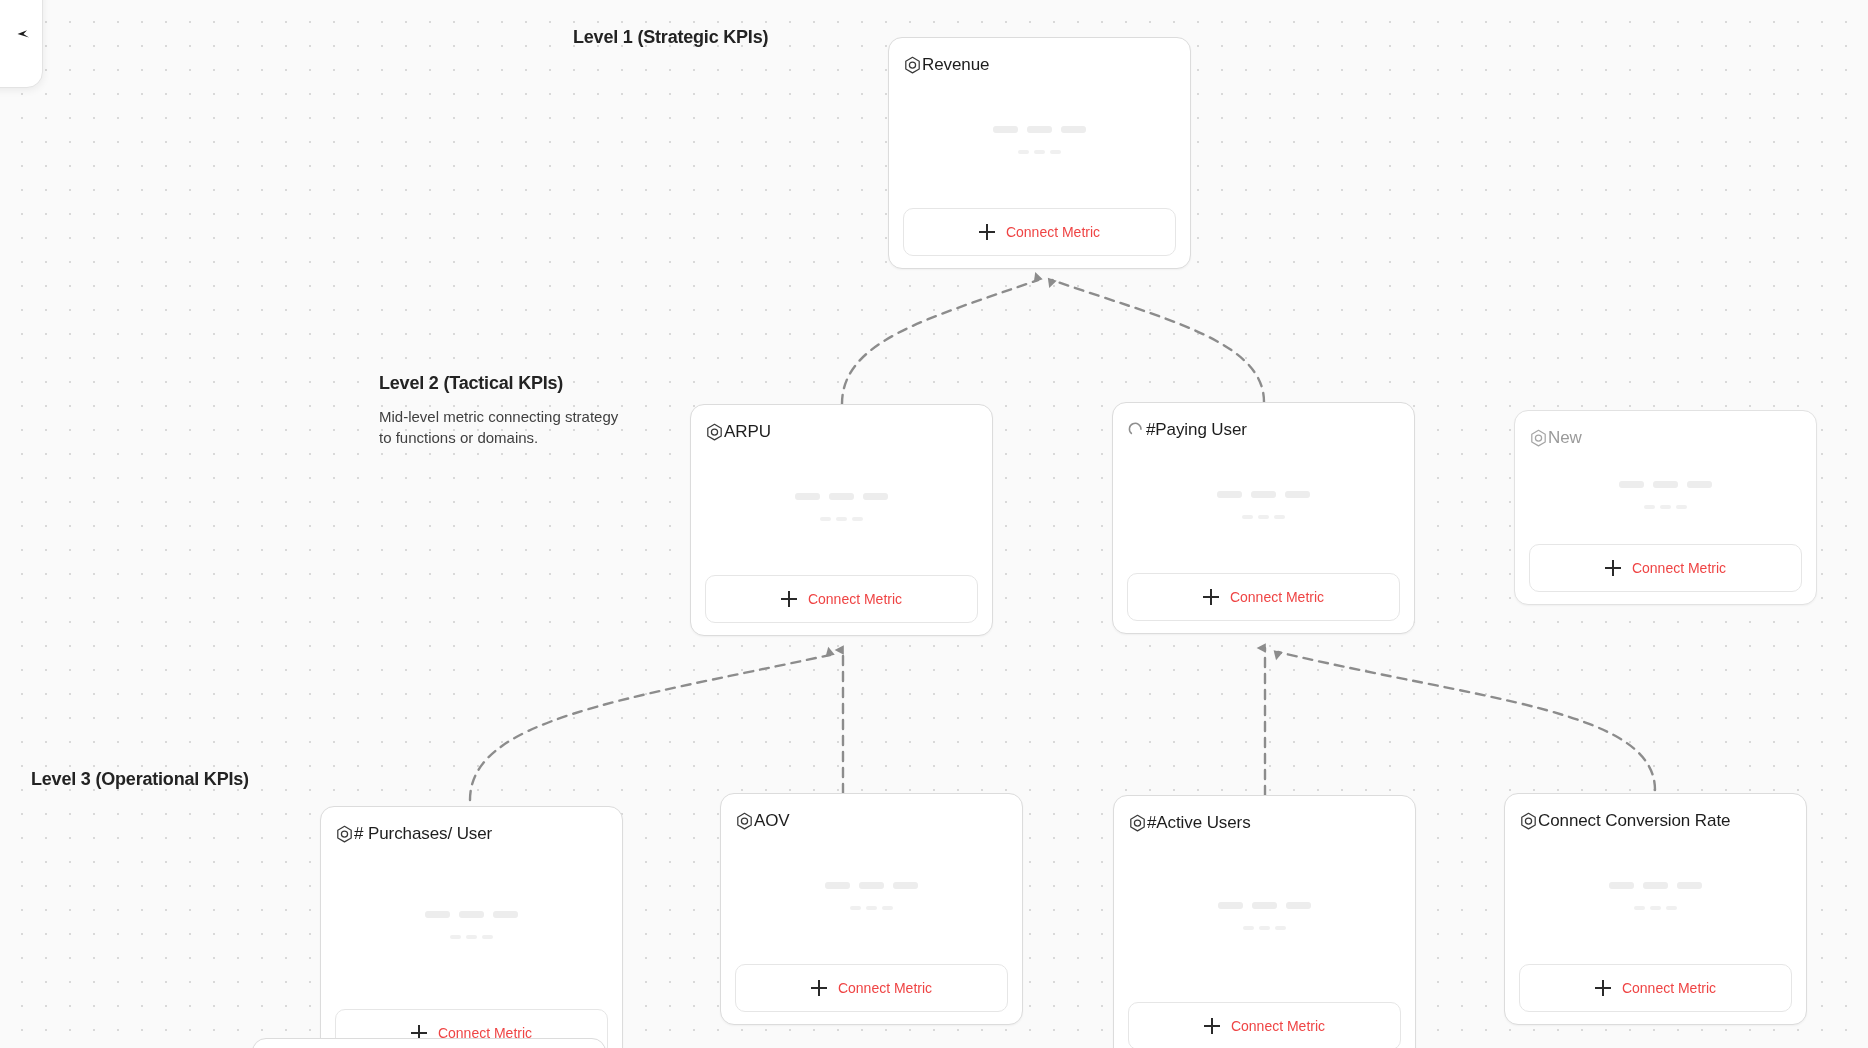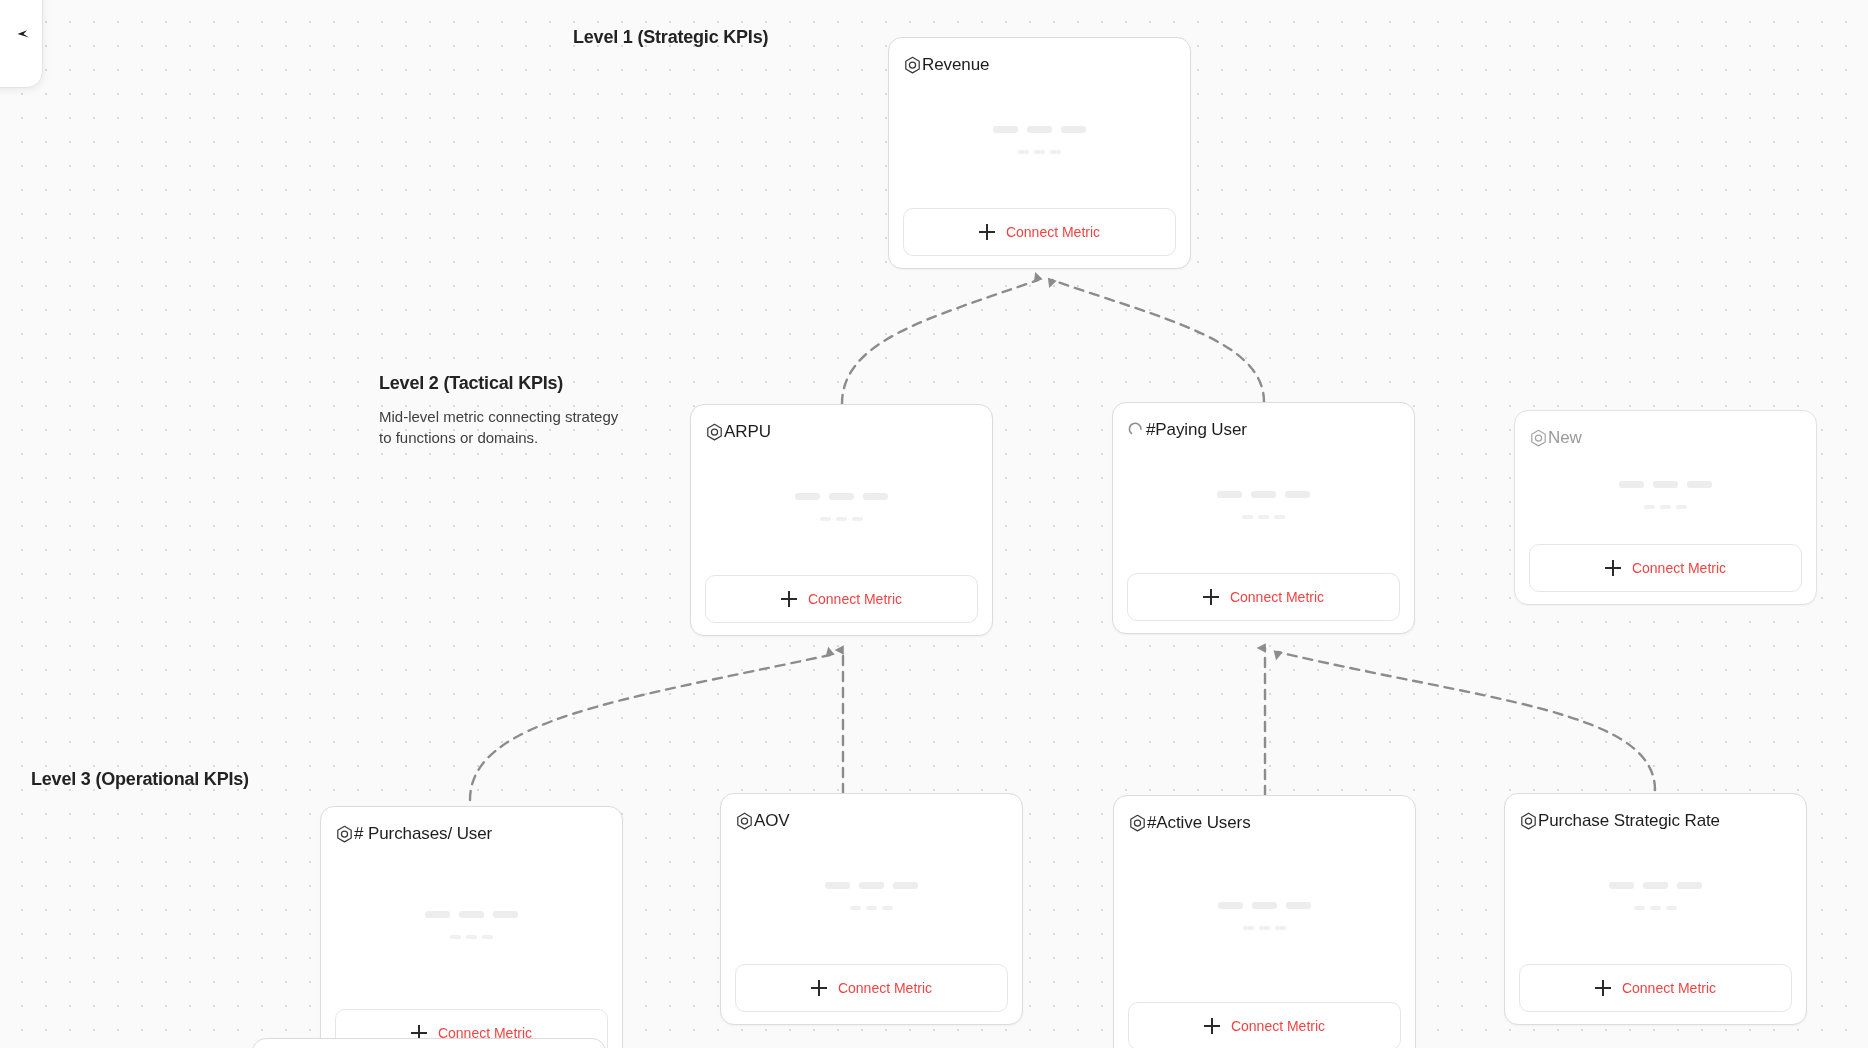--- a/index.html
+++ b/index.html
@@ -426,21 +426,21 @@
   </div>
 
   <div class="card" style="left:1504px; top:793px; width:303px; height:232px;">
     <div class="card-head">
       <span class="card-icon">
         <svg width="19" height="19" viewBox="0 0 19 19" xmlns="http://www.w3.org/2000/svg">
           <path d="M9.5 1.3 L16.2 5.2 L16.2 13.0 L9.5 16.9 L2.8 13.0 L2.8 5.2 Z" fill="none" stroke="#3a3a3a" stroke-width="1.25" stroke-linejoin="round"></path>
           <circle cx="9.5" cy="9.1" r="3.1" fill="none" stroke="#3a3a3a" stroke-width="1.25"></circle>
         </svg>
       </span>
-      <span class="card-title">Purchase Strategic Rate</span>
+      <span class="card-title">Connect Conversion Rate</span>
     </div>
     <div class="card-body">
       <div class="skel-row">
         <span class="skel-bar w1"></span>
         <span class="skel-bar w2"></span>
         <span class="skel-bar w3"></span>
       </div>
       <div class="skel-row small">
         <span class="skel-bar"></span>
         <span class="skel-bar"></span>

